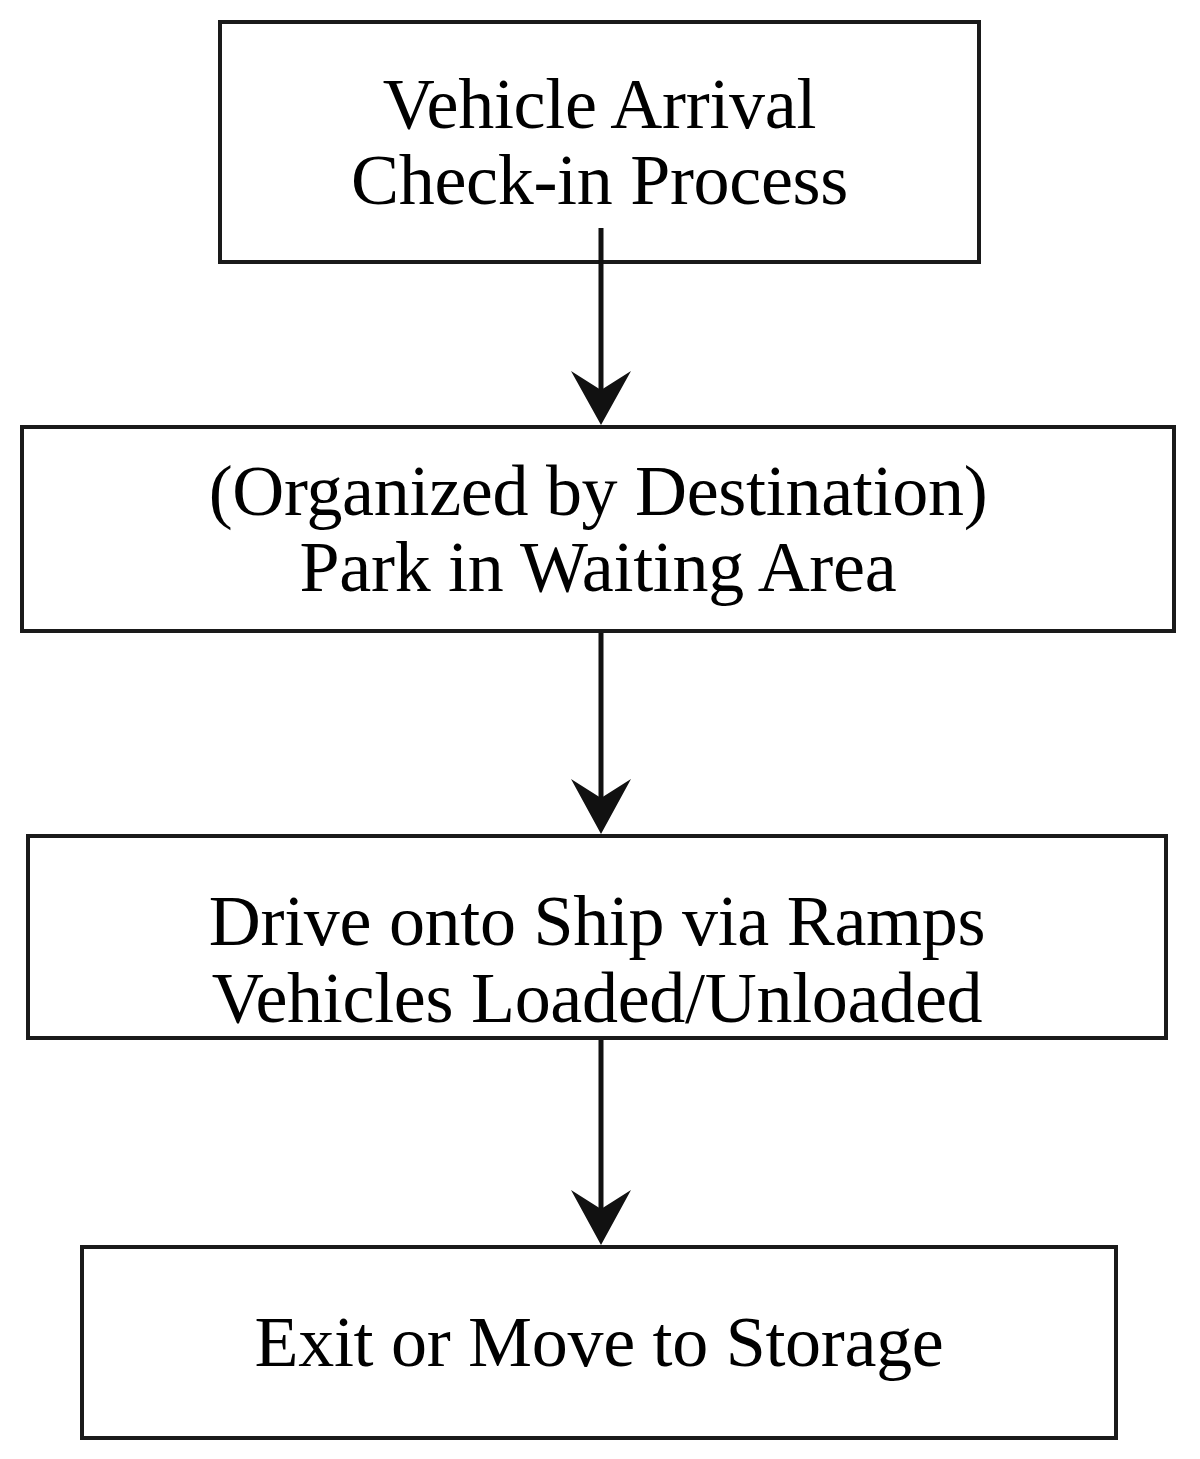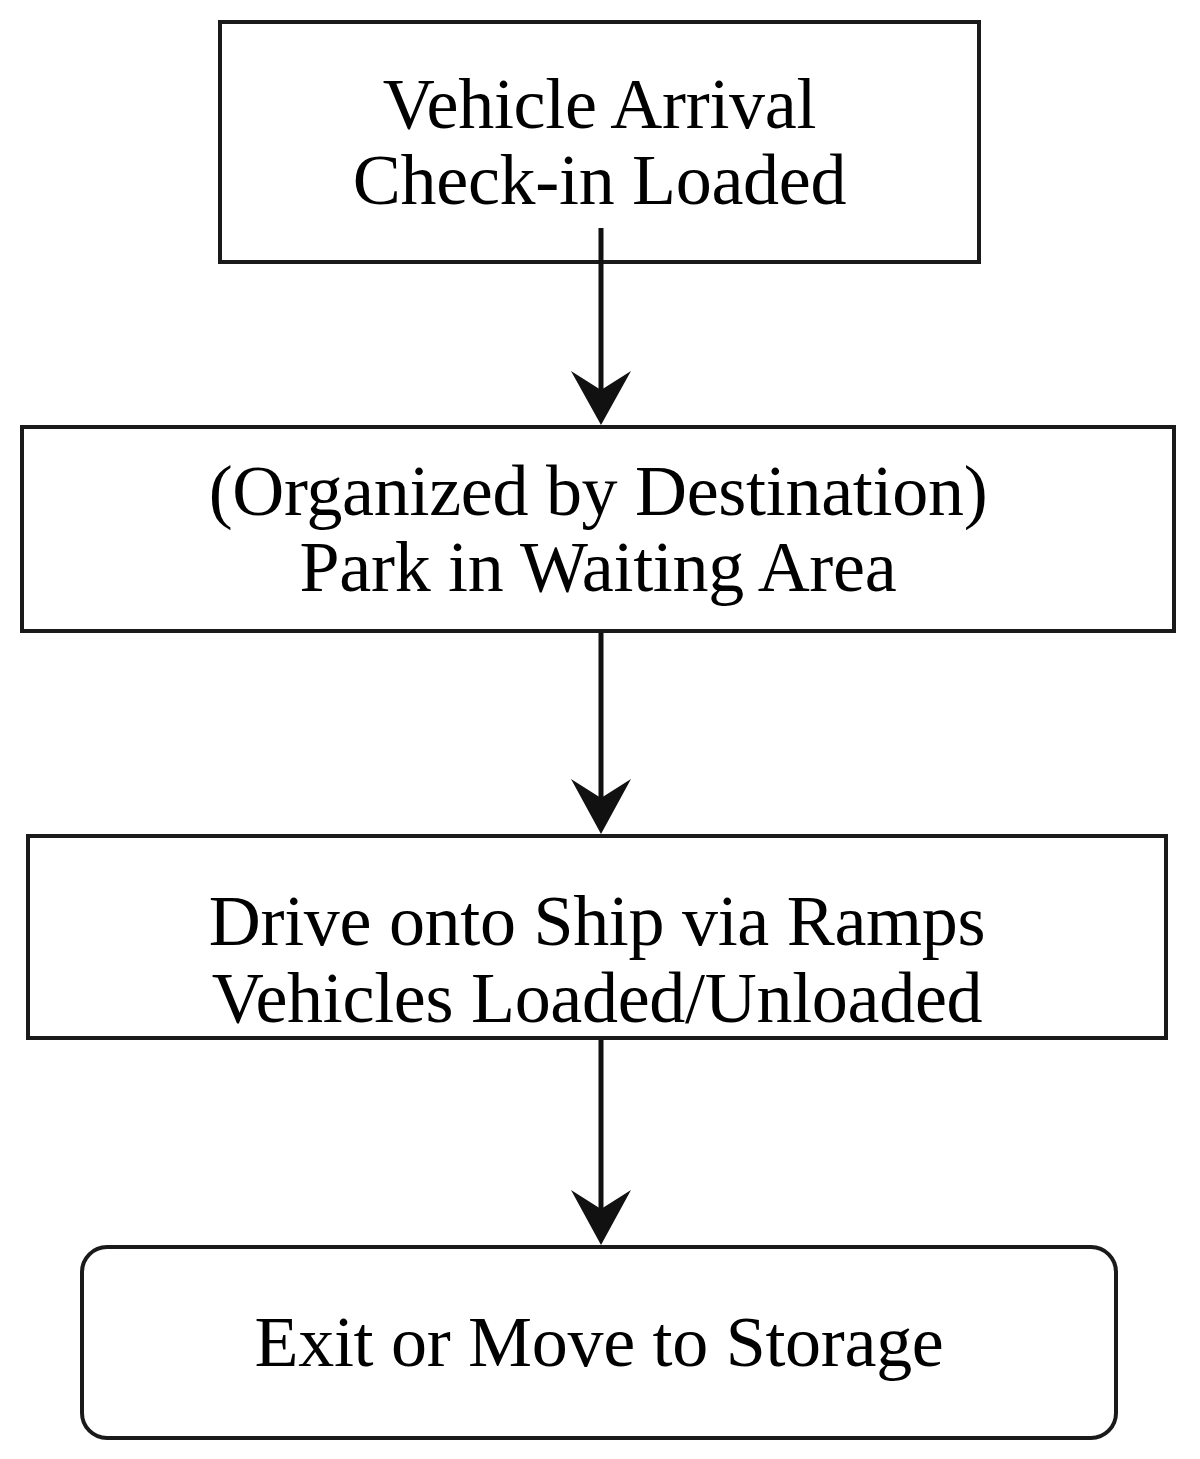--- a/index.html
+++ b/index.html
@@ -34,21 +34,21 @@
     white-space: nowrap;
   }
   .node .line {
     display: block;
   }
 
   
   #node-1 { left: 218px; top: 20px;   width: 763px;  height: 244px; font-size: 72px; }
   #node-2 { left: 20px;  top: 425px;  width: 1156px; height: 208px; font-size: 72px; }
   #node-3 { left: 26px;  top: 834px;  width: 1142px; height: 206px; font-size: 72px; justify-content: flex-end; }
-  #node-4 { left: 80px;  top: 1245px; width: 1038px; height: 195px; font-size: 72px; border-radius: 27px; }
+  #node-4 { left: 80px;  top: 1245px; width: 1038px; height: 195px; font-size: 72px; }
 
   
   .edge {
     position: absolute;
     left: 0;
     top: 0;
     overflow: visible;
   }
   .edge-line {
     stroke: #111111;
@@ -60,21 +60,21 @@
     stroke: none;
   }
 </style>
 </head>
 <body>
 
 <div id="canvas">
 
   <div class="node" id="node-1">
     <span class="line">Vehicle Arrival</span>
-    <span class="line">Check-in Loaded</span>
+    <span class="line">Check-in Process</span>
   </div>
 
   <svg class="edge" id="edge-1" width="1200" height="1459" aria-hidden="true">
     <path class="edge-line" d="M 601 228 L 601 392"></path>
     <path class="edge-head" d="M 601 425 L 571 371 L 601 390 L 631 371 Z"></path>
   </svg>
 
   <div class="node" id="node-2">
     <span class="line">(Organized by Destination)</span>
     <span class="line">Park in Waiting Area</span>

